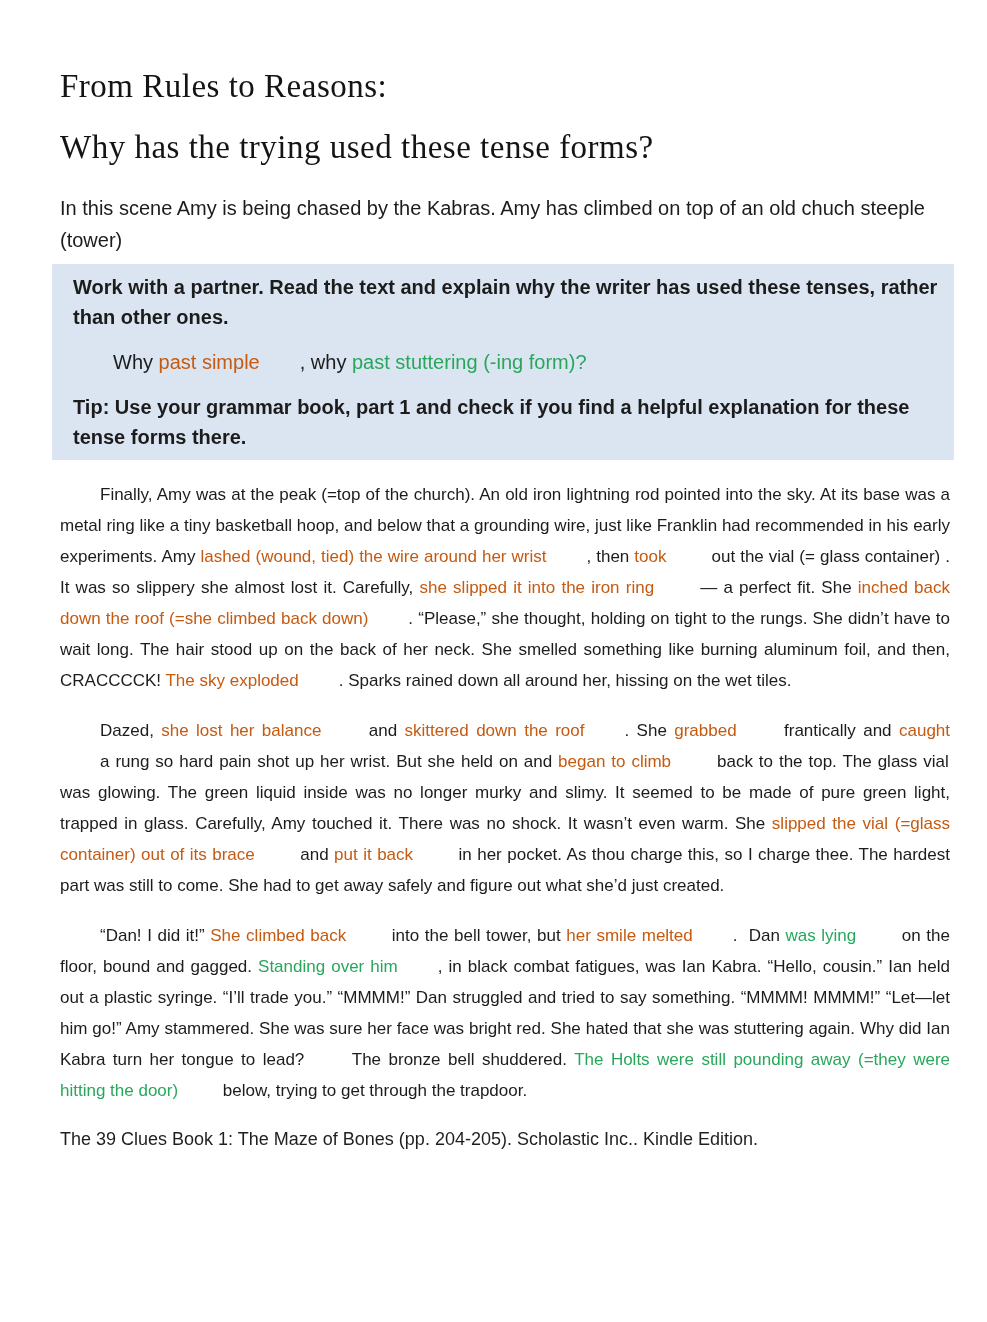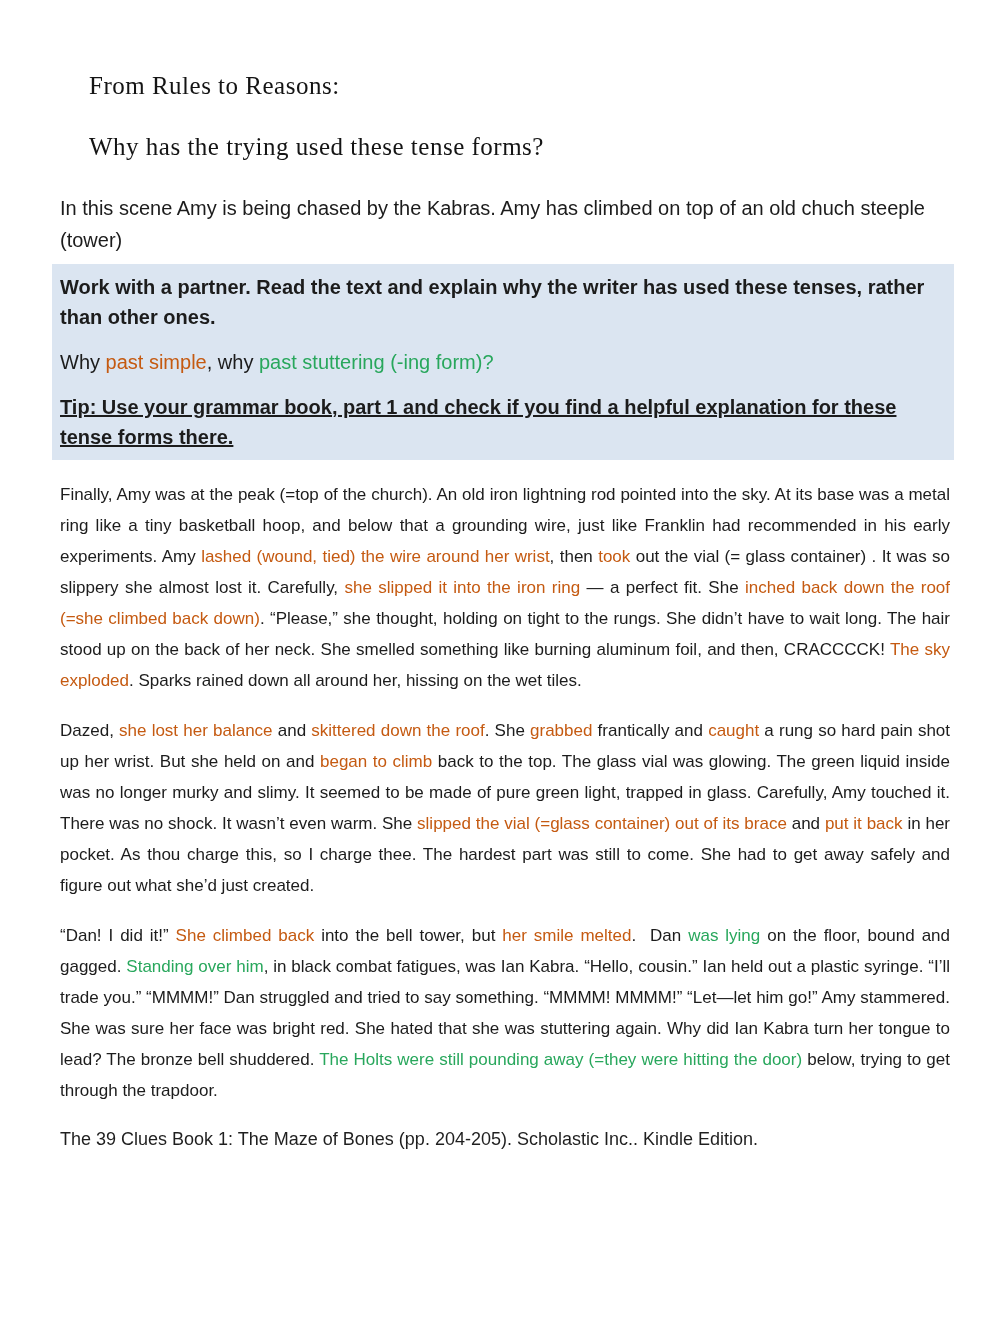--- a/index.html
+++ b/index.html
@@ -12,55 +12,54 @@
     -webkit-font-smoothing: antialiased;
   }
   .page {
     width: 987px;
     min-height: 1322px;
     padding: 66px 37px 40px 60px;
     background: #ffffff;
   }
   .title {
     font-family: cursive;
-    font-size: 25px;
+    font-size: 33px;
     line-height: 40px;
     font-weight: 500;
     color: #141414;
     letter-spacing: 0.5px;
-    margin-left: 29px;
   }
   .title--1 { margin-bottom: 21px; }
   .title--2 { margin-bottom: 25px; }
   .intro {
     font-size: 20px;
     line-height: 32px;
     margin-bottom: 8px;
     color: var(--text, #1c1c1c);
   }
   .task-box {
     background: var(--box-bg, #DBE5F1);
     margin: 0 -4px 0 -8px;
-    padding: 8px 12px 6px 8px;
+    padding: 8px 12px 6px 21px;
   }
   .task-box p {
     font-size: 20px;
     line-height: 30px;
     margin-bottom: 15px;
   }
-  .task-box p:last-child { margin-bottom: 2px; text-decoration: underline; }
+  .task-box p:last-child { margin-bottom: 2px; }
   .bold { font-weight: bold; }
   .story {
     font-size: 17px;
     line-height: 31px;
     text-align: justify;
     margin-top: 19px;
     color: var(--text, #1c1c1c);
   }
-  .seg-black  { color: var(--text, #1c1c1c); }
+  .seg-black  { color: var(--text, #1c1c1c); margin-left: 40px; }
   .seg-orange { color: var(--orange, #C55A11); }
   .seg-green  { color: var(--green, #28A75C); }
   .citation {
     font-size: 18px;
     line-height: 24px;
     margin-top: 21px;
     color: #1f1f1f;
   }
 </style>
 </head>

